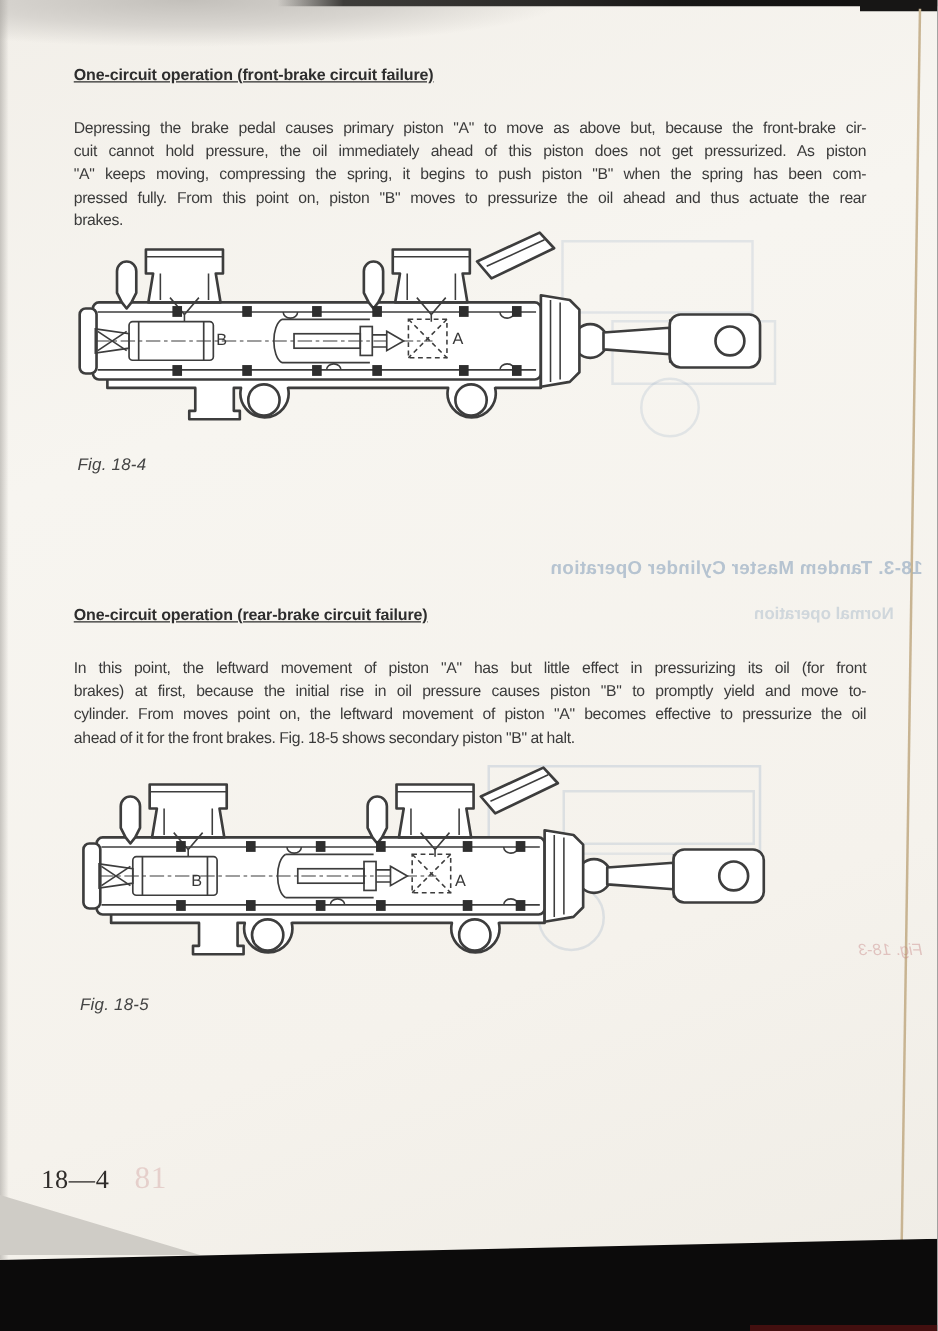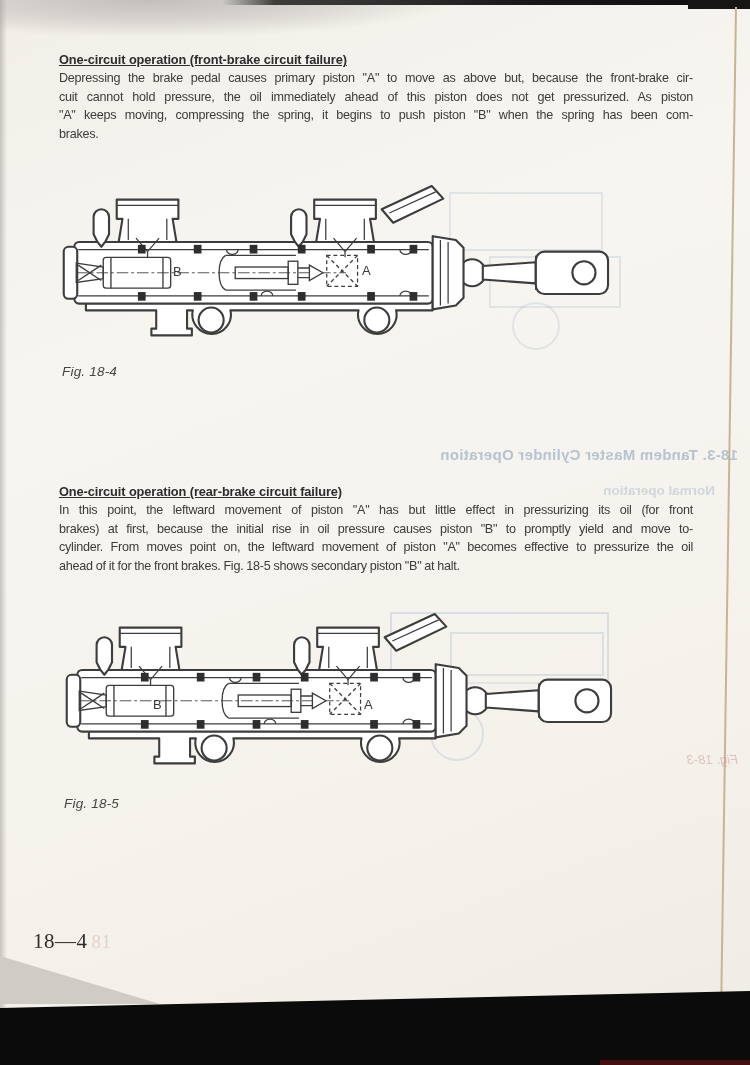--- a/index.html
+++ b/index.html
@@ -20,21 +20,21 @@
     background:#c8b492;transform:rotate(.85deg);transform-origin:top center;}
   .bl-corner-shade{position:absolute;top:956px;left:0;width:160px;height:48px;
     background:#cfccc6;clip-path:polygon(0 0,100% 100%,0 100%);}
   .bottom-band{position:absolute;top:984px;left:0;width:100%;height:81px;background:#0c0b0b;
     clip-path:polygon(0 24px,100% 7px,100% 81px,0 81px);}
   .bottom-red{position:absolute;bottom:0;left:600px;right:0;height:5px;background:#4d1010;opacity:.85;}
 
   
   .section{position:absolute;left:59px;width:634px;}
   .sec-heading{font-size:12.8px;font-weight:700;color:#2d2d2d;line-height:19px;letter-spacing:-.1px;text-decoration:underline;}
-  .para{font-size:12.6px;line-height:18.5px;letter-spacing:-.25px;word-spacing:-.3px;color:#3b3b3b;}
+  .para{font-size:12.6px;line-height:18.5px;letter-spacing:-.25px;word-spacing:-.3px;color:#3b3b3b;margin-top:24px;}
   .pl{text-align:justify;text-align-last:justify;}
   .pl.pl-last{text-align-last:left;}
 
   .figure{position:absolute;width:578px;height:166px;}
   .fig-svg{position:absolute;left:0;top:0;}
   .piston-label{position:absolute;font-size:13px;color:#383838;letter-spacing:.5px;}
   .fig1-b{left:116px;top:80px;} .fig1-a{left:305px;top:79px;}
   .fig2-b{left:93px;top:85px;}  .fig2-a{left:304px;top:85px;}
   .fig-caption{position:absolute;font-style:italic;font-size:13.5px;color:#444;letter-spacing:.2px;}
 
@@ -45,22 +45,22 @@
   .ghost-sub{top:483px;left:545px;width:170px;font-size:13.5px;font-weight:700;
     color:rgba(128,155,185,.32);}
   .ghost-cap{top:752px;left:628px;width:110px;font-size:13px;font-style:italic;
     color:rgba(195,125,125,.4);}
   .gbox{position:absolute;border:2px solid rgba(120,150,185,.17);}
   .gcircle{position:absolute;border:2px solid rgba(120,150,185,.17);border-radius:50%;}
   .gline{position:absolute;height:2px;background:rgba(120,150,185,.15);}
 
   .page-number{position:absolute;left:33px;top:929px;font-family:"Liberation Serif",serif;
     font-size:21px;color:#2f2c2a;letter-spacing:.5px;}
-  .page-number-ghost{font-family:"Liberation Serif",serif;font-size:19px;
-    color:rgba(200,140,140,.33);margin-left:4px;}
+  .page-number-ghost{font-family:"Liberation Serif",serif;font-size:25px;
+    color:rgba(200,140,140,.33);margin-left:20px;}
 </style>
 </head>
 <body>
 
 <div class="page">
 
   <svg width="0" height="0" style="position:absolute" aria-hidden="true">
     <defs>
       <symbol id="mc" viewBox="0 0 600 172">
         <g fill="#ffffff" stroke="#3d3d3d" stroke-width="2.2" stroke-linejoin="round">
@@ -152,20 +152,21 @@
   <div class="ghost ghost-h">18-3. Tandem Master Cylinder Operation</div>
   <div class="ghost ghost-sub">Normal operation</div>
   <div class="ghost ghost-cap">Fig. 18-3</div>
 
   <div class="section" style="top:50px;">
     <div class="sec-heading">One-circuit operation (front-brake circuit failure)</div>
     <div class="para">
       <div class="pl">Depressing the brake pedal causes primary piston "A" to move as above but, because the front-brake cir-</div>
       <div class="pl">cuit cannot hold pressure, the oil immediately ahead of this piston does not get pressurized. As piston</div>
       <div class="pl">"A" keeps moving, compressing the spring, it begins to push piston "B" when the spring has been com-</div>
+      <div class="pl">pressed fully. From this point on, piston "B" moves to pressurize the oil ahead and thus actuate the rear</div>
       <div class="pl pl-last">brakes.</div>
     </div>
   </div>
 
   <div class="figure" style="left:57px;top:184px;">
     <div class="gbox" style="left:392px;top:8px;width:150px;height:55px;"></div>
     <div class="gbox" style="left:432px;top:72px;width:128px;height:48px;"></div>
     <div class="gcircle" style="left:455px;top:118px;width:44px;height:44px;"></div>
     <svg class="fig-svg" width="578" height="166" viewBox="0 0 600 172">
       <use href="#mc"></use>

